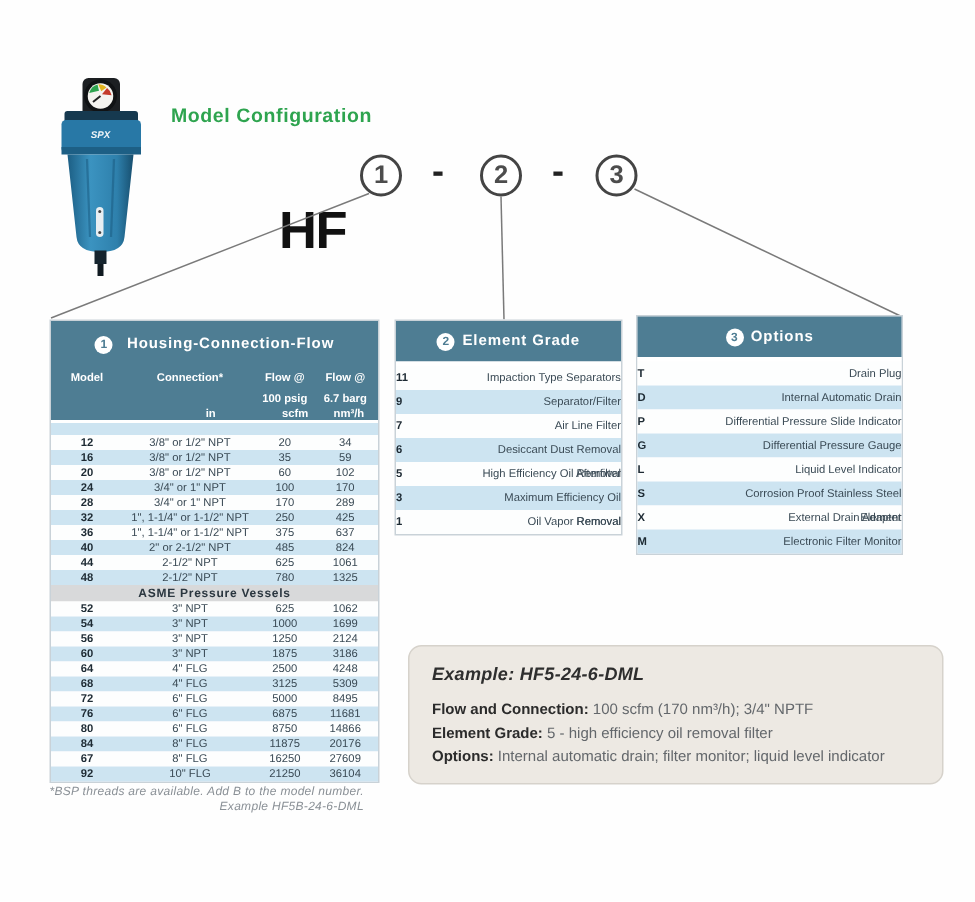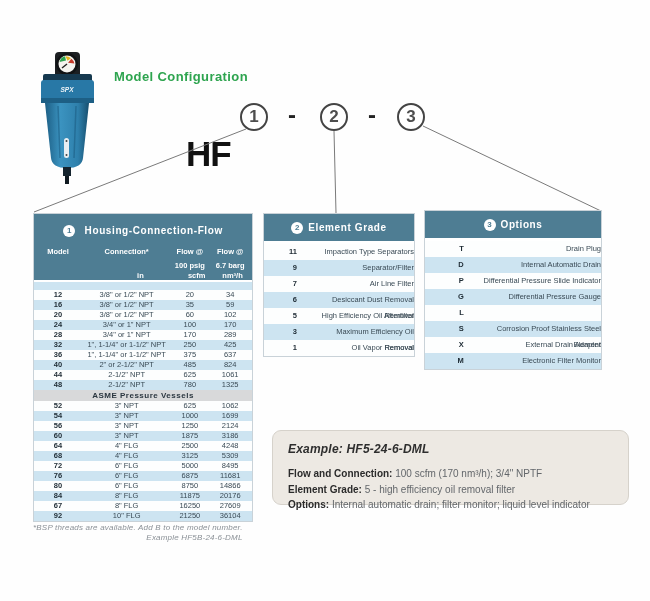--- a/index.html
+++ b/index.html
@@ -60,33 +60,33 @@
   .t1row .model-cell { font-weight:bold; color:#1d2a33; }
   .asme-band { height:11px; line-height:11px; background: var(--asme-gray, #D8D9DA);
     text-align:center; font-size:8px; font-weight:bold; color:#2b3740; letter-spacing:.5px; }
 
   
   .t2 { left:263px; top:213px; width:152px; }
   .t3 { left:424px; top:210px; width:178px; }
   .t23-header { height:27px; display:flex; align-items:center; justify-content:center; }
   .t23-gap { height:3px; background:#fff; }
   .t23row { display:grid; grid-template-columns:22% 78%; height:16px; line-height:16px; font-size:7.5px; }
-  .t23row .code-cell { font-weight:bold; text-align:right; color:#1d2a33; }
+  .t23row .code-cell { font-weight:bold; text-align:left; color:#1d2a33; }
   .t23row .label-cell { text-align:right; padding-left:10px; }
   .t3 .t23row .label-cell { padding-left:16px; }
   .t23-body .t23row:nth-child(odd) { background:#fdfefe; }
   .t23-body .t23row:nth-child(even) { background: var(--row-blue, #CDE4F1); }
 
   
   .footnote { position:absolute; left:33px; top:523px; font-size:8px; font-style:italic;
     color:#8a9096; line-height:9.5px; letter-spacing:.2px;text-align:right; }
 
   
   .example-box {
-    position:absolute; left:272px; top:430px; width:357px; height:75px;
+    position:absolute; left:272px; top:430px; width:357px; height:93px;
     background: var(--example-bg, #EDE9E3); border:1px solid #d6d2cb; border-radius:9px;
     padding:11px 15px;
   }
   .example-title { font-size:12px; font-weight:bold; font-style:italic; color:#2e2e2e; letter-spacing:.2px; }
   .example-lines { margin-top:10px; font-size:10px; line-height:15.5px; color:#63676b; }
   .example-lines b { color:#2b2b2b; }
 </style>
 </head>
 <body>
 
@@ -375,20 +375,21 @@
         <div class="t23row">
         <span class="code-cell">P</span>
         <span class="label-cell">Differential Pressure Slide Indicator</span>
       </div>
         <div class="t23row">
         <span class="code-cell">G</span>
         <span class="label-cell">Differential Pressure Gauge</span>
       </div>
         <div class="t23row">
         <span class="code-cell">L</span>
+        <span class="label-cell">Liquid Level Indicator</span>
       </div>
         <div class="t23row">
         <span class="code-cell">S</span>
         <span class="label-cell">Corrosion Proof Stainless Steel Element</span>
       </div>
         <div class="t23row">
         <span class="code-cell">X</span>
         <span class="label-cell">External Drain Adapter</span>
       </div>
         <div class="t23row">

